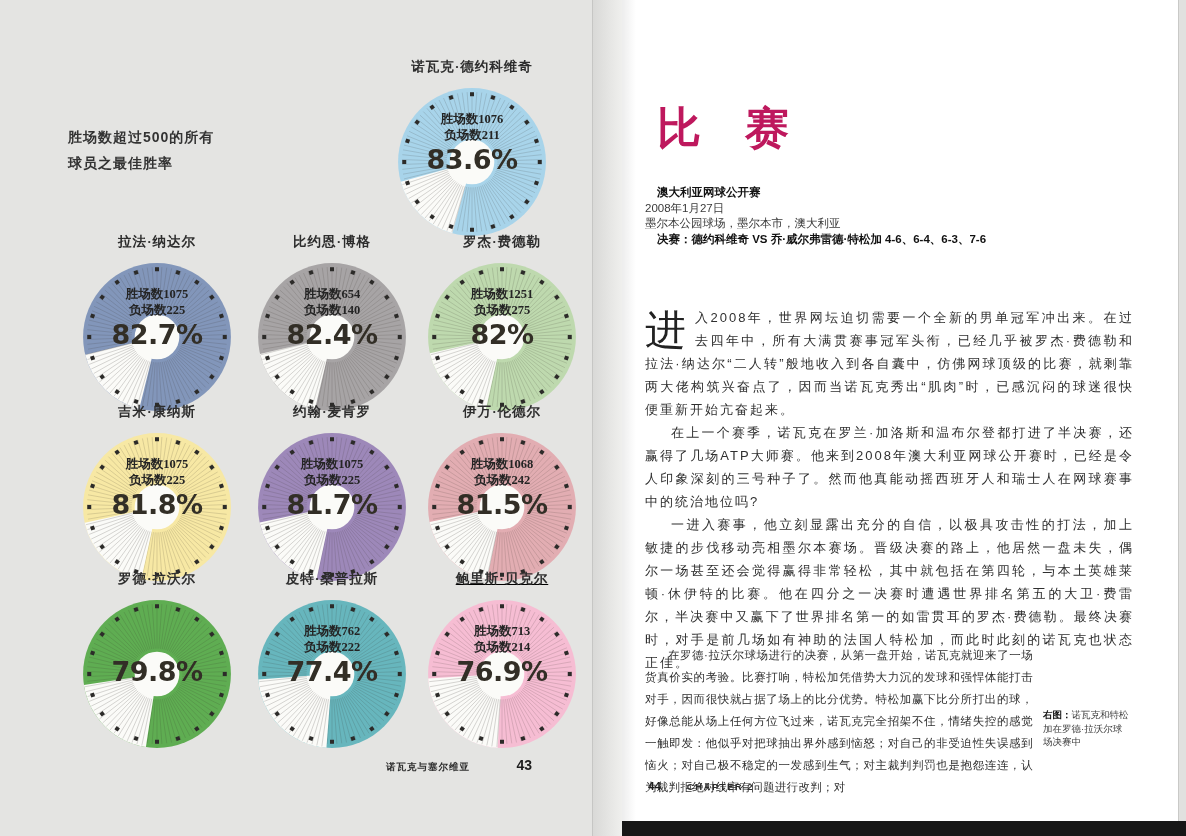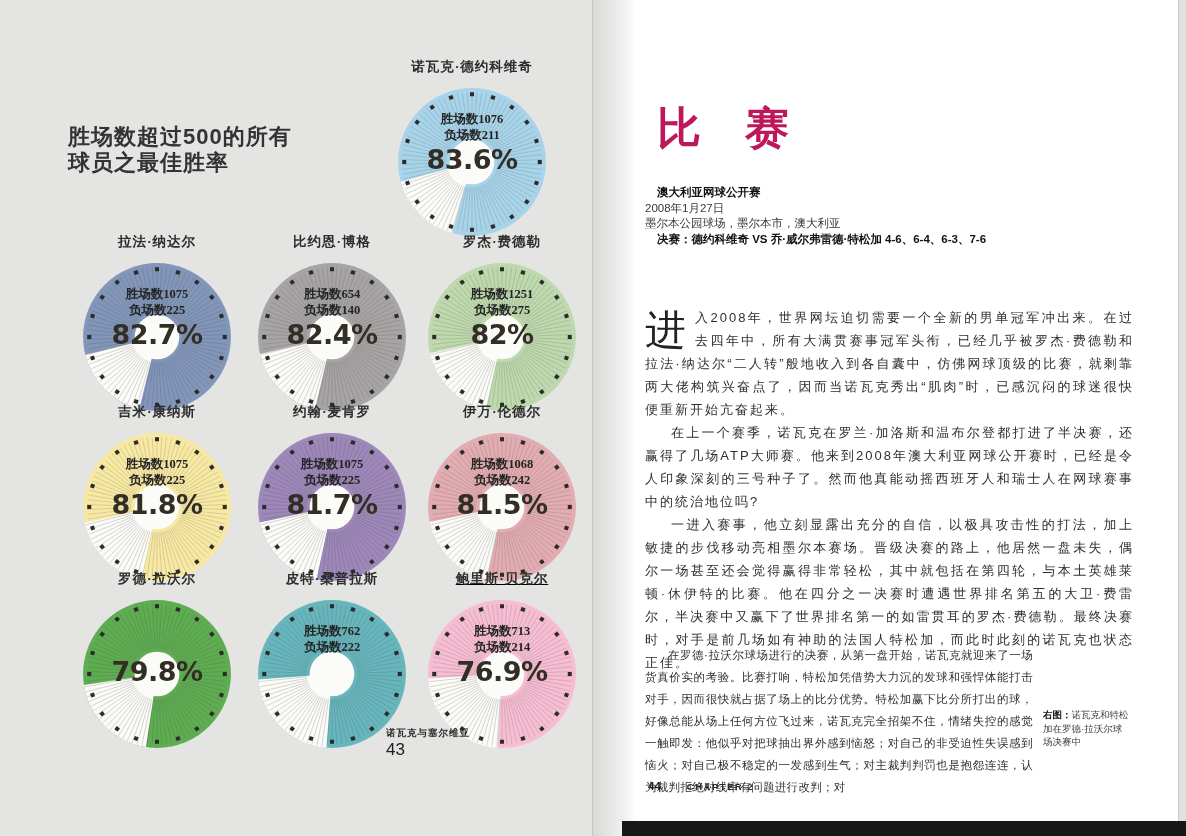--- a/index.html
+++ b/index.html
@@ -4,39 +4,39 @@
 <style>
   html,body{margin:0;padding:0;}
   body{width:1186px;height:836px;overflow:hidden;position:relative;
        font-family:"Liberation Sans","DejaVu Sans",sans-serif;background:#fff;}
   .book{position:absolute;inset:0;}
 
   
   .page-left{position:absolute;left:0;top:0;width:592px;height:836px;background:#e4e4e2;}
   .gutter{position:absolute;left:592px;top:0;width:30px;height:836px;
           background:linear-gradient(to right,#d9d9d7,#f0f0ee);border-left:1px solid #c6c6c4;}
-  .lp-title{position:absolute;left:68px;top:124px;font-size:22px;line-height:26px;
+  .lp-title{position:absolute;left:68px;top:124px;font-size:14px;line-height:26px;
             font-weight:700;color:#333;letter-spacing:1px;}
   #gauge-grid{position:absolute;inset:0;}
   .gauge-block{position:absolute;width:160px;}
   .gauge-name{text-align:center;font-family:"Liberation Serif","DejaVu Serif",serif;
               font-weight:700;font-size:13.5px;color:#2d2d2d;letter-spacing:1px;
               margin-bottom:9px;white-space:nowrap;}
   .gauge-circle{position:relative;width:154px;height:154px;margin:0 auto;}
   .gauge-circle svg{position:absolute;inset:0;width:154px;height:154px;}
   .gauge-stats{position:absolute;top:26px;left:0;width:100%;text-align:center;
                font-family:"Liberation Serif","DejaVu Serif",serif;font-weight:700;
                font-size:12.5px;line-height:16px;color:#242424;}
   .gauge-pct{position:absolute;top:59px;left:0;width:100%;text-align:center;
              font-family:"DejaVu Sans","Liberation Sans",sans-serif;font-weight:700;
              font-size:27px;letter-spacing:-0.5px;color:#322e26;}
-  .lp-footer{position:absolute;left:386px;top:727px;width:146px;display:flex;
-             justify-content:space-between;align-items:baseline;flex-direction:column;}
+  .lp-footer{position:absolute;left:386px;top:757px;width:146px;display:flex;
+             justify-content:space-between;align-items:baseline;}
   .lp-book{font-size:9.5px;font-weight:700;letter-spacing:1px;color:#2c2c2c;}
-  .lp-num{font-size:17px;font-weight:400;color:#1d1d1d;}
+  .lp-num{font-size:14px;font-weight:700;color:#1d1d1d;}
 
   
   .page-right{position:absolute;left:622px;top:0;width:556px;height:836px;background:#ffffff;}
   .page-right::before{content:"";position:absolute;left:0;top:0;bottom:0;width:14px;
              background:linear-gradient(to right,rgba(0,0,0,0.07),rgba(0,0,0,0));}
   .rp-title{position:absolute;left:35px;top:104px;margin:0;font-size:44px;line-height:1.1;
             font-weight:700;color:#be185d;}
   .match-info{position:absolute;left:23px;top:185px;font-size:11.5px;line-height:15.5px;
               color:#3a3a3a;}
   .mi-bold{font-weight:700;color:#111;margin-left:12px;}
@@ -1333,20 +1333,21 @@
               <rect x="13.70702656602648" y="70.20650449500465" width="5.2" height="5.2" fill="#2c2b29" transform="rotate(288 16.30702656602648 72.80650449500465)"></rect>
               <rect x="26.206504495004616" y="45.674897798262386" width="5.2" height="5.2" fill="#2c2b29" transform="rotate(306 28.806504495004617 48.27489779826239)"></rect>
               <rect x="45.67489779826234" y="26.20650449500463" width="5.2" height="5.2" fill="#2c2b29" transform="rotate(324 48.274897798262344 28.80650449500463)"></rect>
               <rect x="70.20650449500461" y="13.707026566026494" width="5.2" height="5.2" fill="#2c2b29" transform="rotate(342 72.8065044950046 16.307026566026494)"></rect>
               <circle cx="100" cy="100" r="29" fill="#fbfbf8"></circle>
             </svg>
             <div class="gauge-stats">
               <div>胜场数762</div>
               <div>负场数222</div>
             </div>
+            <div class="gauge-pct">77.4%</div>
           </div>
         </div>
         <div class="gauge-block" style="left: 422px; top: 570px; text-decoration: underline;">
           <div class="gauge-name">鲍里斯·贝克尔</div>
           <div class="gauge-circle">
             <svg viewBox="0 0 200 200">
               <circle cx="100" cy="100" r="96" fill="#f6bdd3"></circle>
               <line x1="100" y1="67" x2="100" y2="9" stroke="rgba(50,45,40,0.20)" stroke-width="1"></line>
               <line x1="102.30196363355614" y1="67.0803863414258" x2="106.3478391107154" y2="9.221671426355996" stroke="rgba(50,45,40,0.20)" stroke-width="1"></line>
               <line x1="104.59271233168216" y1="67.32115373152817" x2="112.66475218736596" y2="9.885605744517093" stroke="rgba(50,45,40,0.20)" stroke-width="1"></line>

